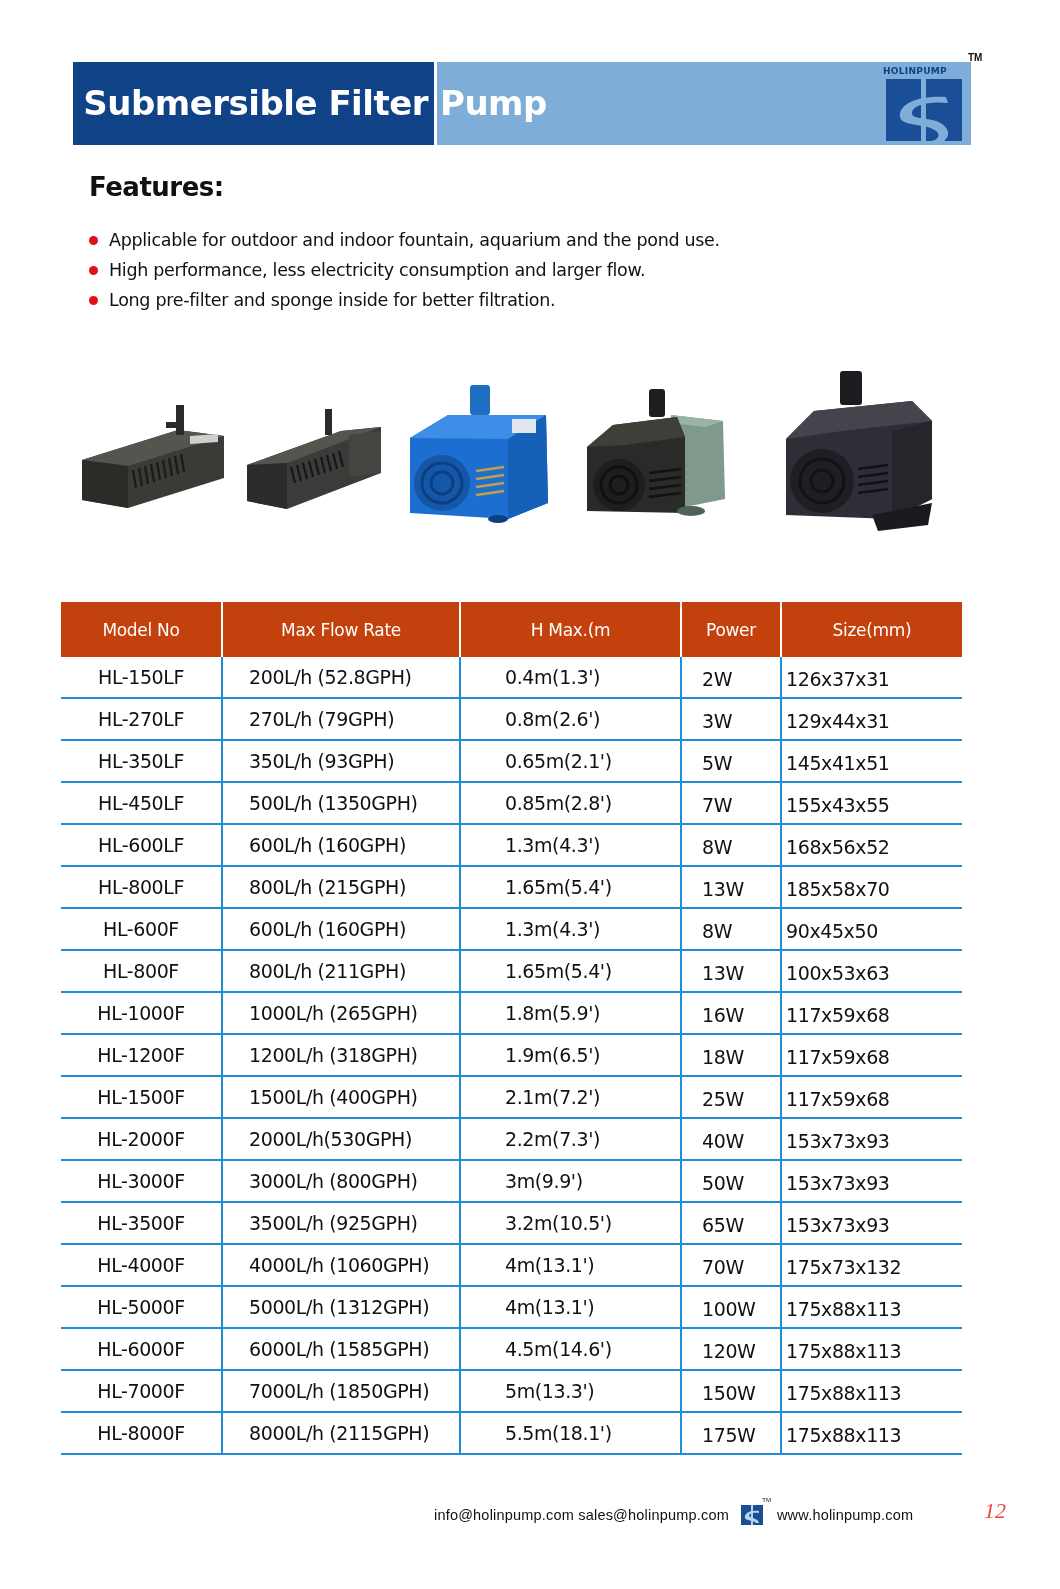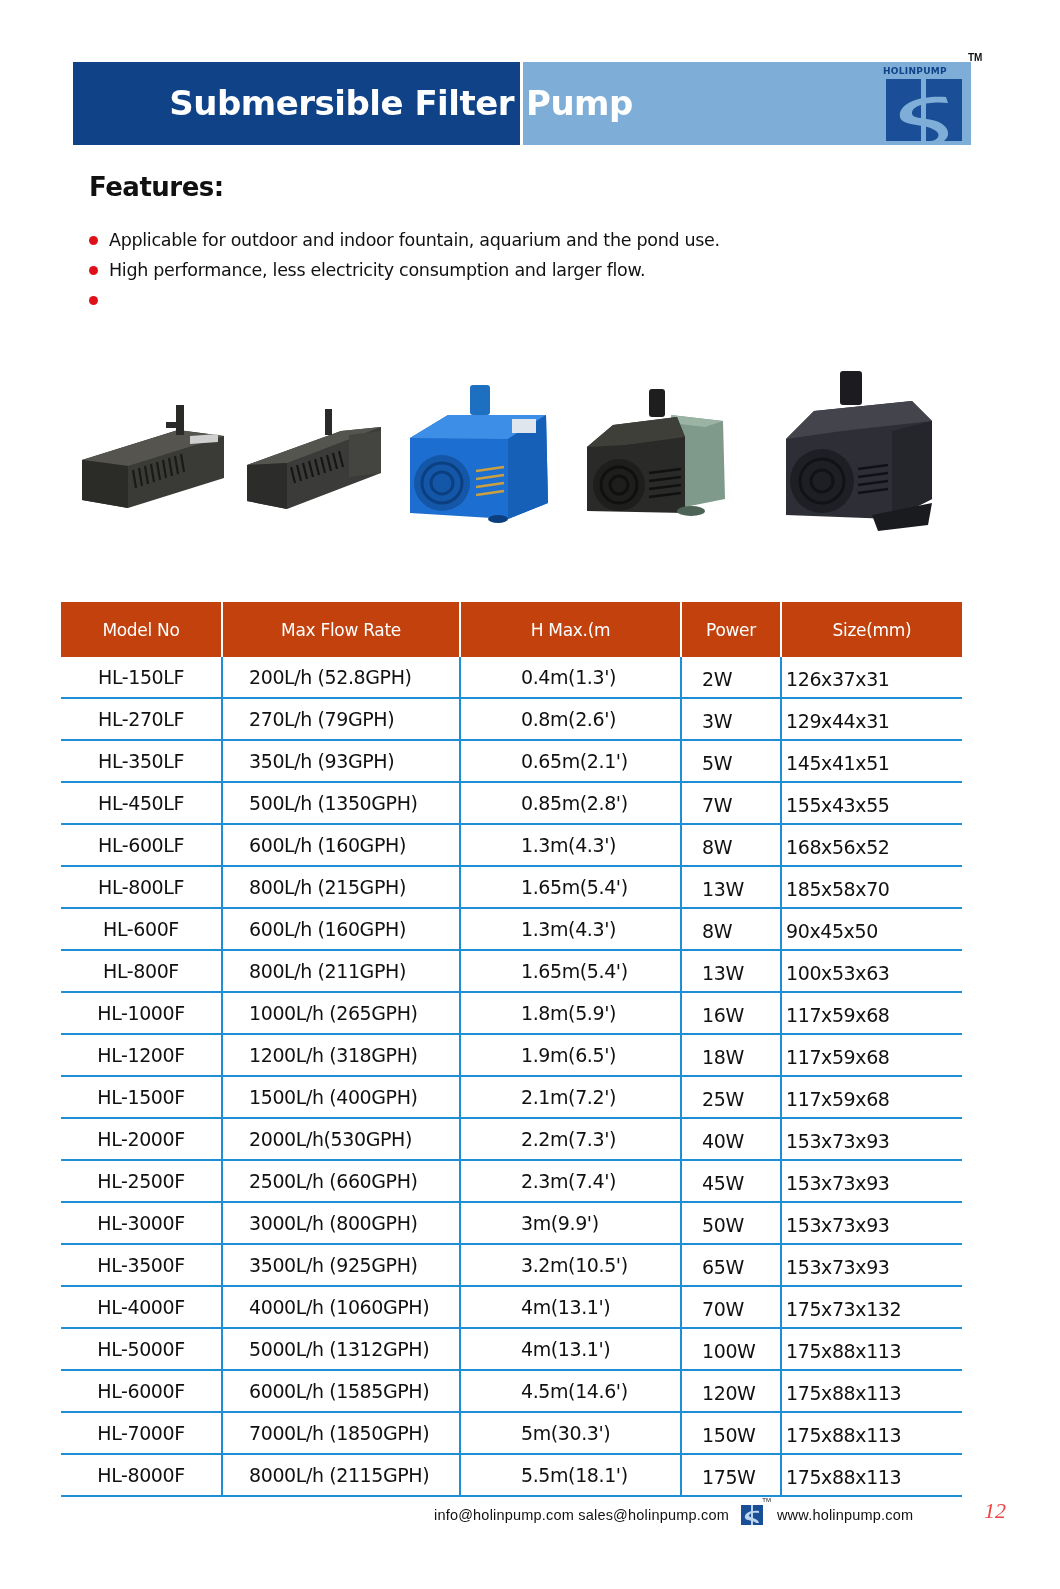--- a/index.html
+++ b/index.html
@@ -2,21 +2,21 @@
 <html><head>
   <meta charset="utf-8">
   <style>
     html, body { margin: 0; padding: 0; background: #ffffff; }
     body {
       width: 1060px; height: 1589px; position: relative; overflow: hidden;
       font-family: "Liberation Sans", "DejaVu Sans", sans-serif; color: #111;
     }
     
     .banner { position: absolute; left: 73px; top: 62px; width: 898px; height: 83px; display: flex; }
-    .banner-left { width: 447px; height: 100%; background: #0f4287; position: relative; text-align: right; }
+    .banner-left { width: 361px; height: 100%; background: #0f4287; position: relative; text-align: right; }
     .banner-right { flex: 1; height: 100%; background: #7eaed8; position: relative; border-left: 3px solid #ffffff; }
     .banner-title-a, .banner-title-b {
       position: absolute; top: 21px; font-size: 34px; font-weight: bold; color: #ffffff;
       font-family: "DejaVu Sans", "Liberation Sans", sans-serif; letter-spacing: -0.5px; white-space: nowrap;
     }
     .banner-title-a { right: 6px; }
     .banner-title-b { left: 3px; }
     .logo { position: absolute; right: 6px; top: 4px; width: 82px; height: 76px; }
     .logo-text { font-size: 9px; font-weight: bold; color: #0f4287; text-align: left; letter-spacing: 0.3px; font-family: "DejaVu Sans", sans-serif; }
     .logo-mark { margin: 3px auto 0; width: 76px; height: 62px; background: #1a4e96; position: relative; overflow: hidden; }
@@ -40,21 +40,21 @@
       border-left: 2px solid #ffffff; border-right: 2px solid #ffffff; padding: 0;
     }
     .spec-table th:first-child { border-left: none; }
     .spec-table th:last-child { border-right: none; }
     .spec-table td {
       height: 36px; font-size: 19px; color: #111; font-family: "DejaVu Sans", sans-serif; letter-spacing: -0.4px;
       border-bottom: 2px solid #1e8fd6; border-left: 2px solid #1e8fd6; padding: 0; white-space: nowrap;
     }
     .spec-table td:first-child { border-left: none; text-align: center; }
     .spec-table td.c-flow { padding-left: 26px; margin-top: 43px; }
-    .spec-table td.c-head { padding-left: 60px; }
+    .spec-table td.c-head { padding-left: 44px; }
     .spec-table td.c-power { padding-left: 20px; padding-top: 4px; border-radius: 16px; }
     .spec-table td.c-size { padding-left: 4px; padding-top: 4px; }
 
     
     .footer { position: absolute; top: 1500px; left: 434px; height: 30px; display: flex; align-items: center; }
     .footer-text { font-size: 14.5px; color: #111; letter-spacing: 0.2px; }
     .footer-logo { width: 22px; height: 20px; background: #1a4e96; margin: 0 14px 0 12px; position: relative; }
     .footer-logo-tm { position: absolute; right: -8px; top: -8px; font-size: 6px; color: #111; }
     .page-num { position: absolute; left: 984px; top: 1498px; font-size: 22px; font-style: italic; color: #ef4444; font-family: "Liberation Serif", serif; }
   </style>
@@ -86,20 +86,21 @@
   <div class="feature-item">
     <span class="bullet"></span>
     <span>Applicable for outdoor and indoor fountain, aquarium and the pond use.</span>
   </div>
   <div class="feature-item">
     <span class="bullet"></span>
     <span>High performance, less electricity consumption and larger flow.</span>
   </div>
   <div class="feature-item">
     <span class="bullet"></span>
+    <span>Long pre-filter and sponge inside for better filtration.</span>
   </div>
 </div>
 
 <div class="products">
 
   <svg class="pump" style="left:8px; top:35px;" width="150" height="110" viewBox="0 0 150 110">
     <polygon points="4,60 100,30 146,36 146,78 50,108 4,100" fill="#3a3a36"></polygon>
     <polygon points="4,60 100,30 146,36 50,66" fill="#55544e"></polygon>
     <polygon points="4,60 50,66 50,108 4,100" fill="#2b2b28"></polygon>
     <g stroke="#1a1a18" stroke-width="2.2">
@@ -287,27 +288,20 @@
         <td class="c-size">117x59x68</td>
       </tr>
       <tr>
         <td>HL-2000F</td>
         <td class="c-flow">2000L/h(530GPH)</td>
         <td class="c-head">2.2m(7.3')</td>
         <td class="c-power">40W</td>
         <td class="c-size">153x73x93</td>
       </tr>
       <tr>
-        <td>HL-2500F</td>
-        <td class="c-flow">2500L/h (660GPH)</td>
-        <td class="c-head">2.3m(7.4')</td>
-        <td class="c-power">45W</td>
-        <td class="c-size">153x73x93</td>
-      </tr>
-      <tr>
         <td>HL-3000F</td>
         <td class="c-flow">3000L/h (800GPH)</td>
         <td class="c-head">3m(9.9')</td>
         <td class="c-power">50W</td>
         <td class="c-size">153x73x93</td>
       </tr>
       <tr>
         <td>HL-3500F</td>
         <td class="c-flow">3500L/h (925GPH)</td>
         <td class="c-head">3.2m(10.5')</td>
@@ -331,21 +325,21 @@
       <tr>
         <td>HL-6000F</td>
         <td class="c-flow">6000L/h (1585GPH)</td>
         <td class="c-head">4.5m(14.6')</td>
         <td class="c-power">120W</td>
         <td class="c-size">175x88x113</td>
       </tr>
       <tr>
         <td>HL-7000F</td>
         <td class="c-flow">7000L/h (1850GPH)</td>
-        <td class="c-head">5m(30.3')</td>
+        <td class="c-head">5m(13.3')</td>
         <td class="c-power">150W</td>
         <td class="c-size">175x88x113</td>
       </tr>
       <tr>
         <td>HL-8000F</td>
         <td class="c-flow">8000L/h (2115GPH)</td>
         <td class="c-head">5.5m(18.1')</td>
         <td class="c-power">175W</td>
         <td class="c-size">175x88x113</td>
       </tr>

